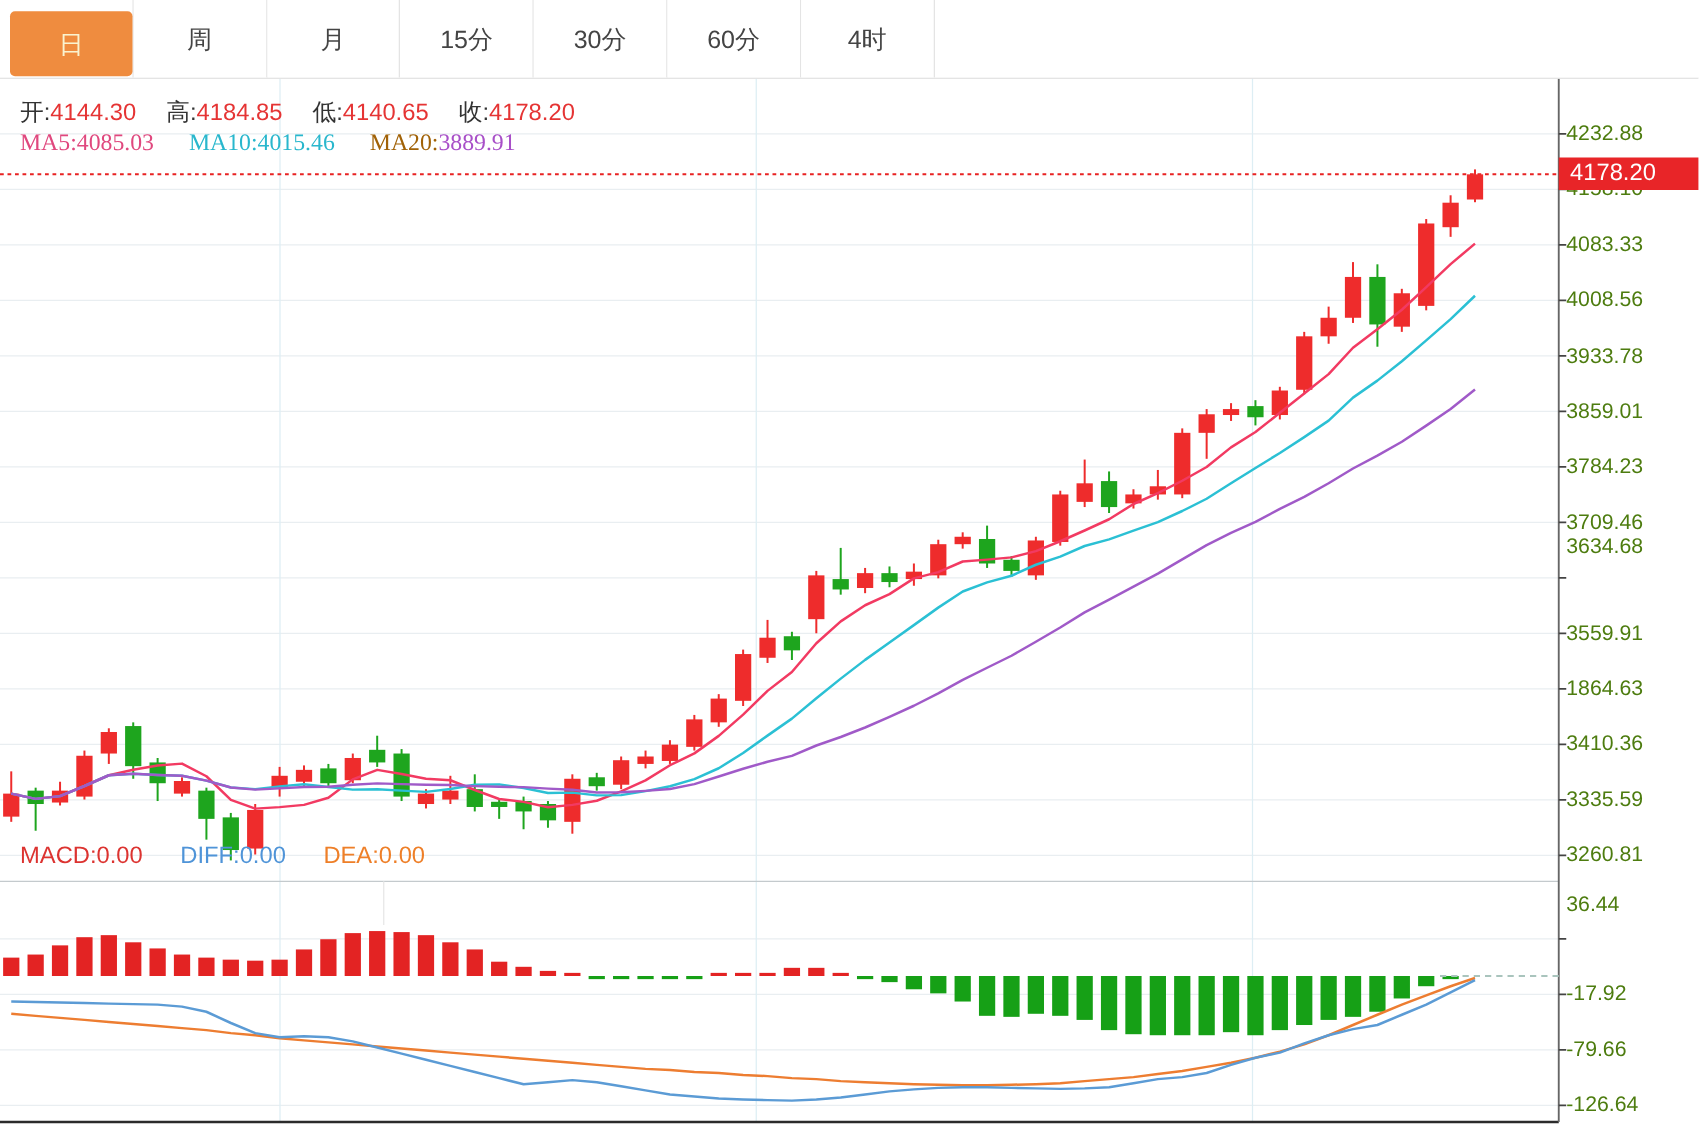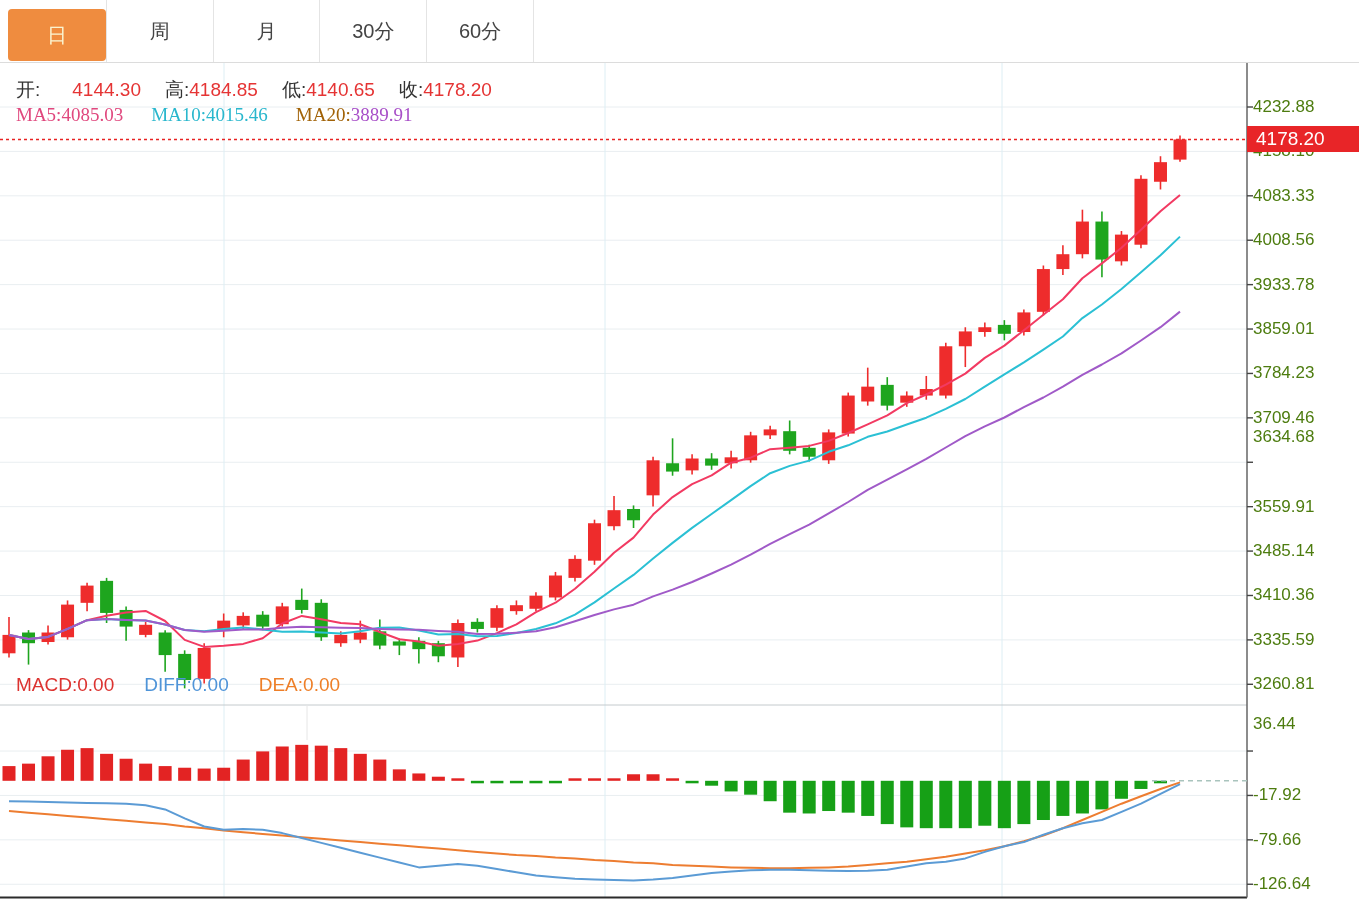--- a/index.html
+++ b/index.html
@@ -275,32 +275,38 @@
           <span>日</span>
         </div>
       </div>
       <div class="tab">
         <span>周</span>
       </div>
       <div class="tab">
         <span>月</span>
       </div>
       <div class="tab">
+        <span>15分</span>
+      </div>
+      <div class="tab">
         <span>30分</span>
       </div>
       <div class="tab">
         <span>60分</span>
       </div>
+      <div class="tab">
+        <span>4时</span>
+      </div>
       <div class="filler"></div>
     </div>
 
   <div id="ohlc-legend" class="legend">
       <span class="pair">
         <span style="color: rgb(51, 51, 51);">开:</span>
-        <span style="color: rgb(229, 52, 52); margin-left: 32px;">4144.30</span>
+        <span style="color: rgb(229, 52, 52);">4144.30</span>
       </span>
       <span class="pair">
         <span style="color: rgb(51, 51, 51);">高:</span>
         <span style="color: rgb(229, 52, 52);">4184.85</span>
       </span>
       <span class="pair">
         <span style="color: rgb(51, 51, 51);">低:</span>
         <span style="color: rgb(229, 52, 52);">4140.65</span>
       </span>
       <span class="pair">
@@ -341,21 +347,21 @@
       <div class="axis-label" style="top: 97px;">4232.88</div>
       <div class="axis-label" style="top: 141.408px;">4158.10</div>
       <div class="axis-label" style="top: 185.815px;">4083.33</div>
       <div class="axis-label" style="top: 230.223px;">4008.56</div>
       <div class="axis-label" style="top: 274.631px;">3933.78</div>
       <div class="axis-label" style="top: 319.038px;">3859.01</div>
       <div class="axis-label" style="top: 363.446px;">3784.23</div>
       <div class="axis-label" style="top: 407.854px;">3709.46</div>
       <div class="axis-label" style="top: 427px;">3634.68</div>
       <div class="axis-label" style="top: 496.669px;">3559.91</div>
-      <div class="axis-label" style="top: 541.077px;">3485.14</div>
+      <div class="axis-label" style="top: 541.077px;">1864.63</div>
       <div class="axis-label" style="top: 585.485px;">3410.36</div>
       <div class="axis-label" style="top: 629.892px;">3335.59</div>
       <div class="axis-label" style="top: 674.3px;">3260.81</div>
     </div>
   <div id="macd-axis">
       <div class="axis-label" style="top: 714px;">36.44</div>
       <div class="axis-label" style="top: 785.439px;">-17.92</div>
       <div class="axis-label" style="top: 829.847px;">-79.66</div>
       <div class="axis-label" style="top: 874.255px;">-126.64</div>
     </div>

